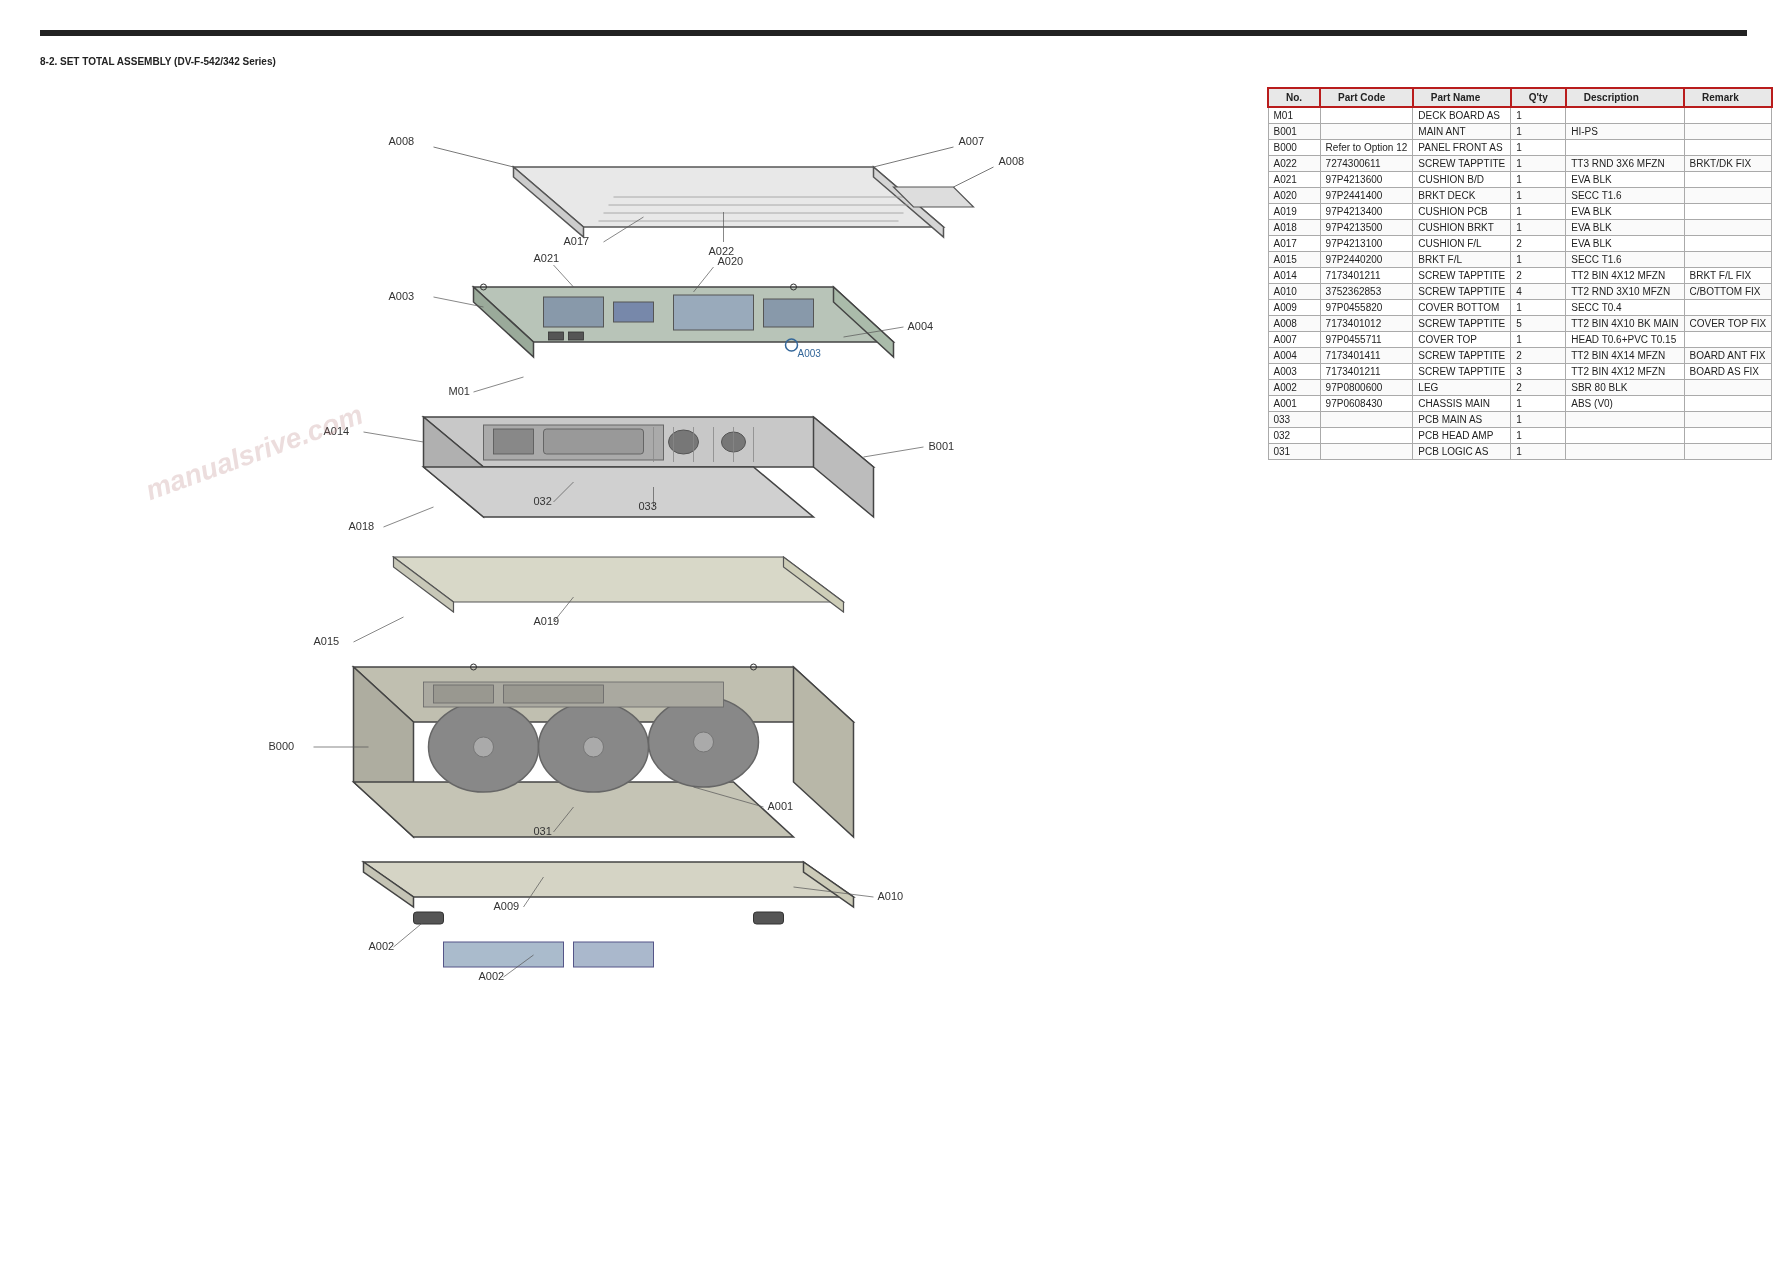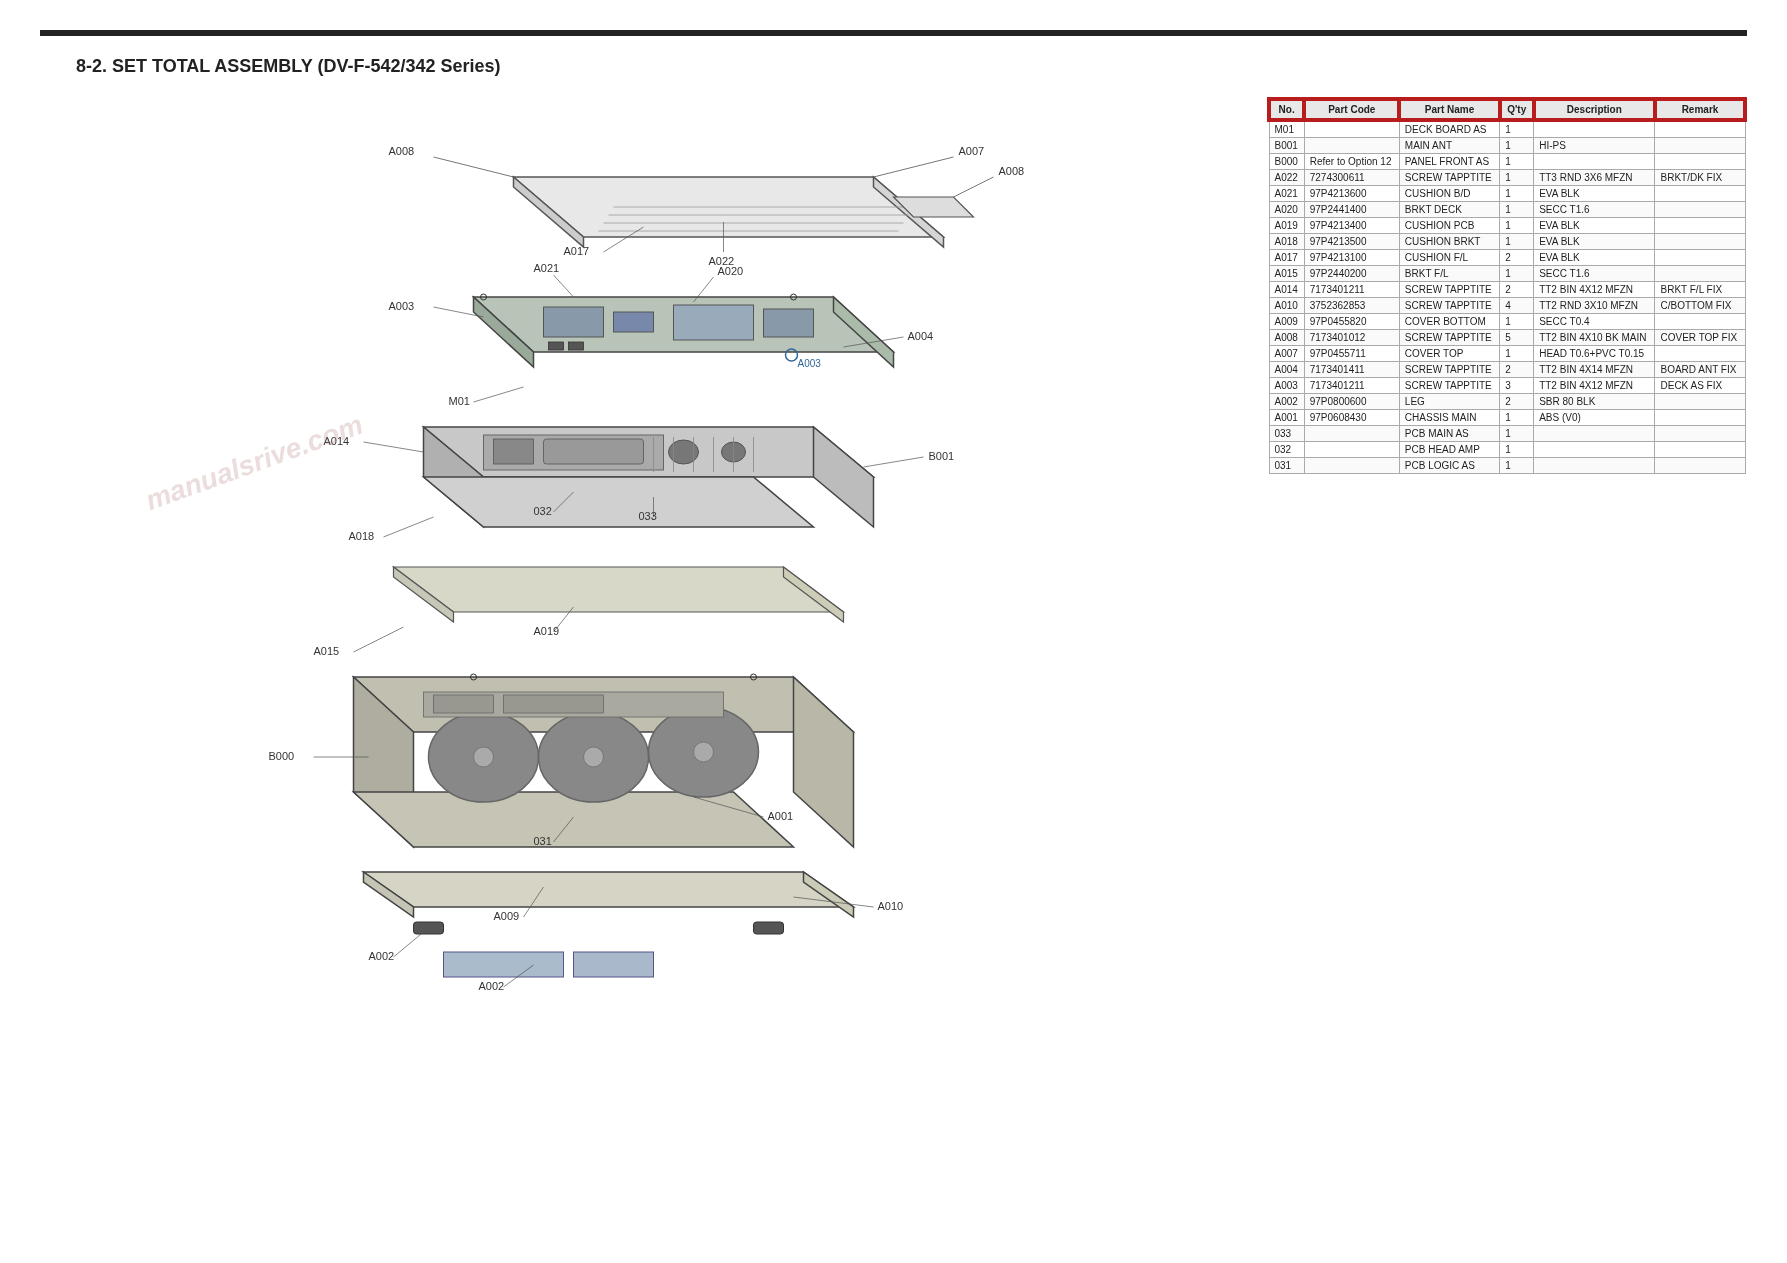--- a/index.html
+++ b/index.html
@@ -17,24 +17,23 @@
       min-height: 1263px;
       padding: 30px 40px;
       position: relative;
     }
     .top-border {
       height: 6px;
       background: #222;
       margin-bottom: 20px;
     }
     .page-title {
-      font-size: 18px;
+      font-size: 10px;
       font-weight: bold;
       margin-bottom: 20px;
-      margin-left: 36px;
     }
     .content-area {
       display: flex;
       flex-direction: row;
       gap: 20px;
     }
     .diagram-area {
       flex: 1;
       position: relative;
       min-height: 900px;
@@ -47,23 +46,23 @@
       width: 480px;
       flex-shrink: 0;
     }
     table.parts-table {
       border-collapse: collapse;
       width: 100%;
       font-size: 10px;
     }
     table.parts-table th {
       background: #e8e8e8;
-      border: 4px solid #b91c1c;
-      padding: 3px 5px;
-      text-align: center;
+      border: 2px solid #b91c1c;
+      padding: 3px 17px;
+      text-align: left;
       font-weight: bold;
       font-size: 10px;
     }
     table.parts-table td {
       border: 1px solid #aaa;
       padding: 2px 5px;
       white-space: nowrap;
     }
     table.parts-table tr:nth-child(even) {
       background: #fafafa;
@@ -413,21 +412,21 @@
               <td>2</td>
               <td>TT2 BIN 4X14 MFZN</td>
               <td>BOARD ANT FIX</td>
             </tr>
             <tr>
               <td>A003</td>
               <td>7173401211</td>
               <td>SCREW TAPPTITE</td>
               <td>3</td>
               <td>TT2 BIN 4X12 MFZN</td>
-              <td>DECK AS FIX</td>
+              <td>BOARD AS FIX</td>
             </tr>
             <tr>
               <td>A002</td>
               <td>97P0800600</td>
               <td>LEG</td>
               <td>2</td>
               <td>SBR 80 BLK</td>
               <td></td>
             </tr>
             <tr>

